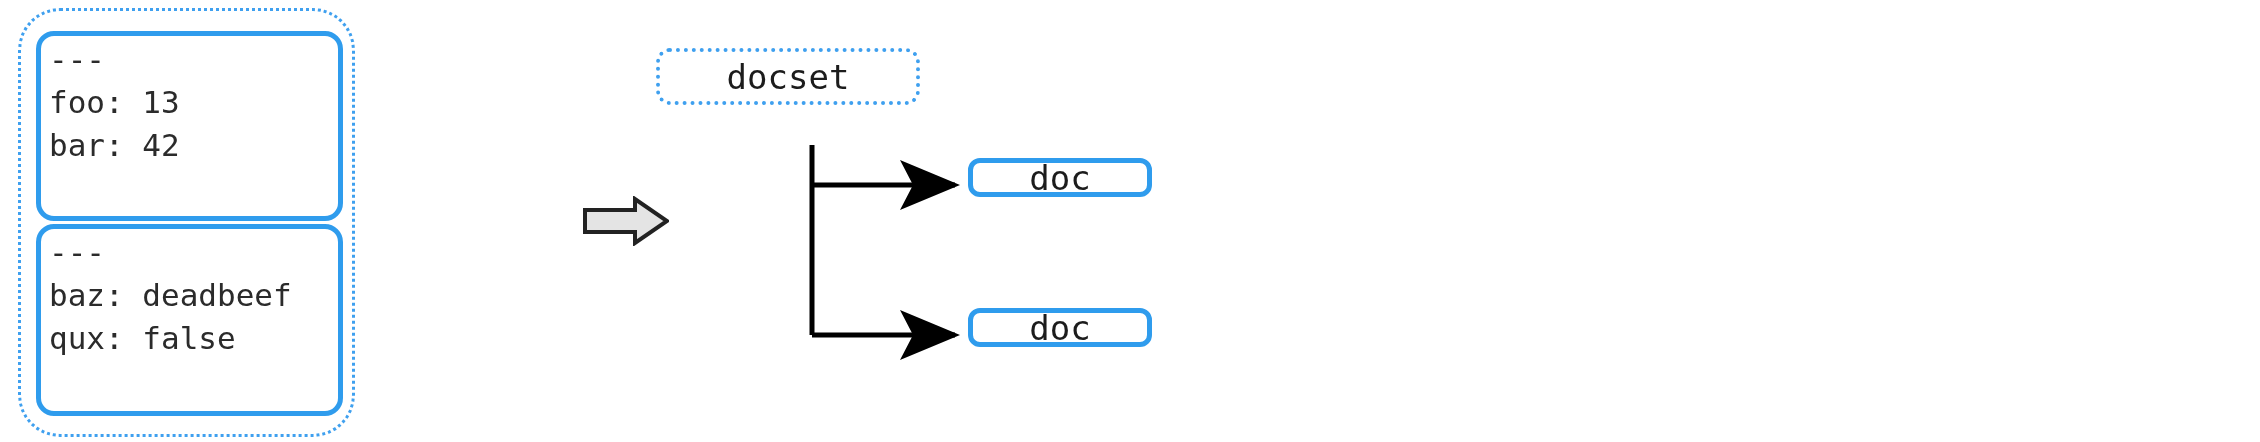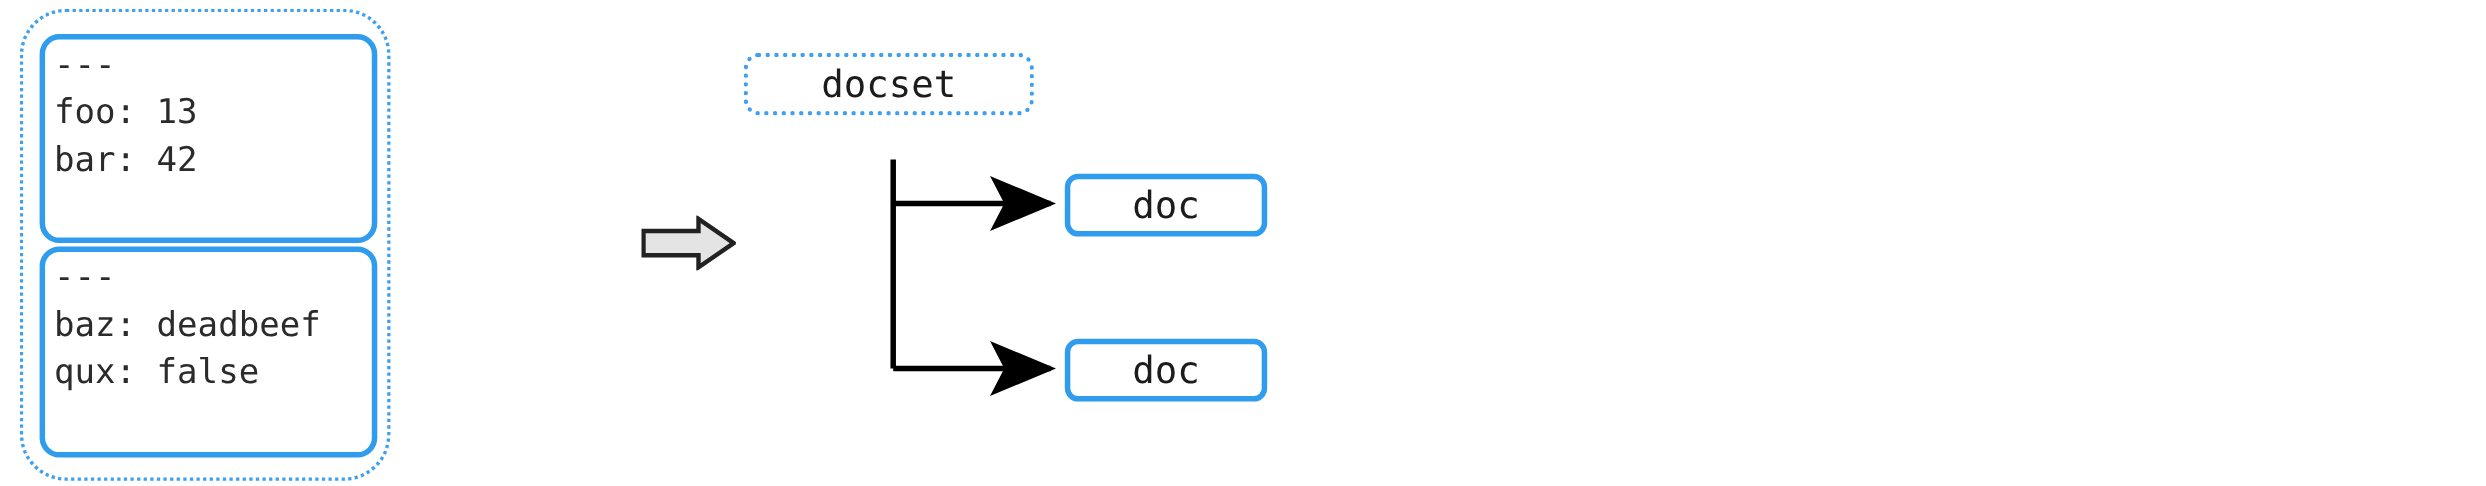--- a/index.html
+++ b/index.html
@@ -60,21 +60,21 @@
     position: absolute;
     left: 583px;
     top: 196px;
     width: 86px;
     height: 50px;
   }
 
   
   .docset-box {
     position: absolute;
-    left: 676px;
+    left: 656px;
     top: 48px;
     width: 264px;
     height: 57px;
     box-sizing: border-box;
     border: 4px dotted #3fa0ef;
     border-radius: 14px;
     background: #ffffff;
     display: flex;
     align-items: center;
     justify-content: center;
@@ -83,21 +83,21 @@
     font-family: "DejaVu Sans Mono", "Liberation Mono", monospace;
     font-size: 34px;
     color: #1c1c1c;
     line-height: 1;
   }
 
   .doc-box {
     position: absolute;
     left: 968px;
     width: 184px;
-    height: 57px;
+    height: 39px;
     box-sizing: border-box;
     border: 5px solid #2f9ced;
     border-radius: 12px;
     background: #ffffff;
     display: flex;
     align-items: center;
     justify-content: center;
   }
   .doc-box-1 { top: 158px; }
   .doc-box-2 { top: 308px; }

